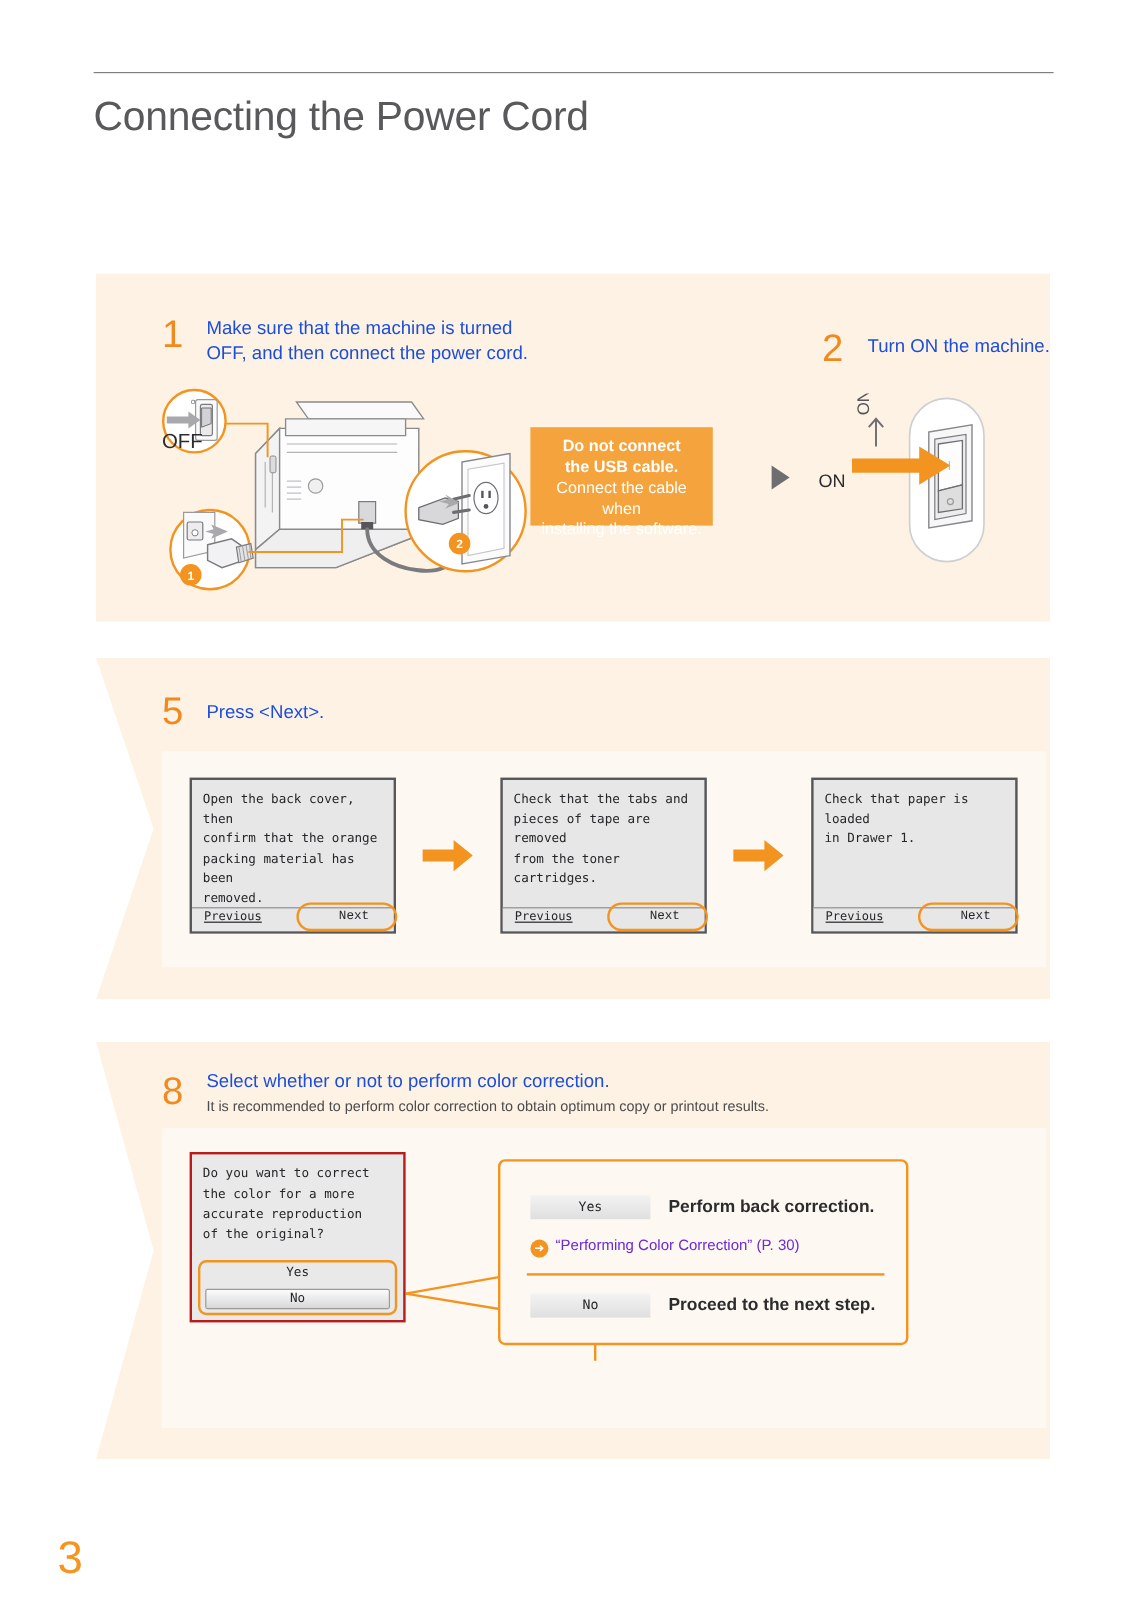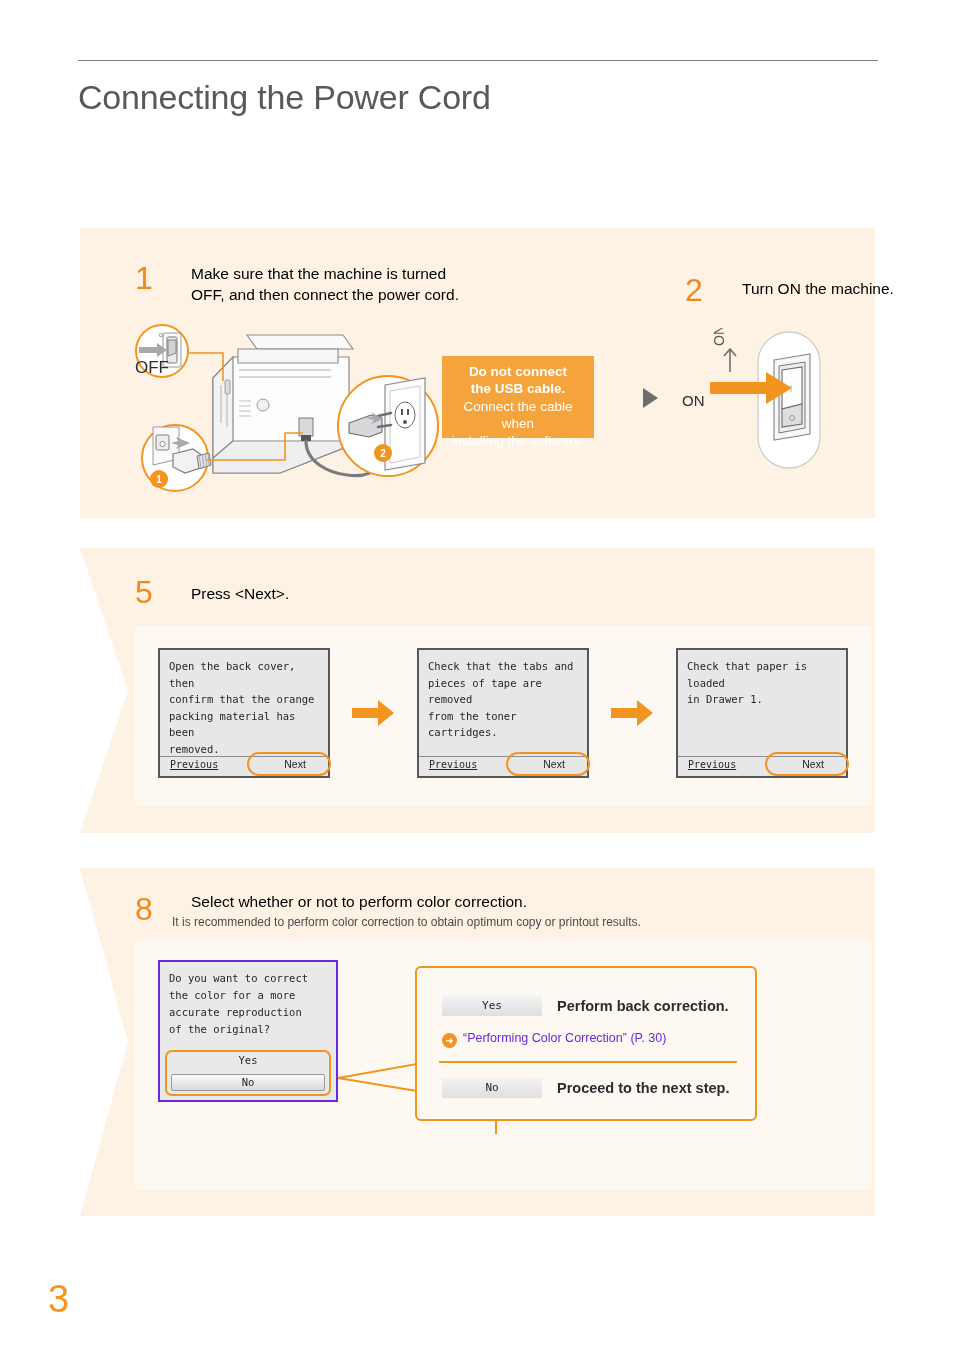--- a/index.html
+++ b/index.html
@@ -45,23 +45,22 @@
   .step-num {
     position: absolute;
     font-size: 32px;
     color: #f08a1e;
     font-weight: normal;
     line-height: 1;
   }
   .step-text {
     position: absolute;
     font-size: 15.5px;
-    color: #000000;
+    color: #1d4ed8;
     line-height: 1.35;
-    margin-left: 19px;
   }
   .step-sub {
     position: absolute;
     font-size: 12px;
     color: #4c4c4e;
     line-height: 1.3;
   }
 
   
   .warnbox {
@@ -133,35 +132,35 @@
     border-radius: 12px;
     box-sizing: border-box;
   }
   .lcd-next {
     position: absolute;
     left: 0; right: 0;
     top: 4px;
     text-align: center;
     font-size: 10.5px;
     color: #26262a;
-    font-family: Liberation Sans, sans-serif;
+    font-family: Liberation Mono, monospace;
     margin-left: 12px;
   }
 
   .arrow-right {
     position: absolute;
     width: 42px;
     height: 26px;
   }
 
   
   .lcd8 {
     position: absolute;
     background: #e9e9e9;
-    border: 2px solid #6d28d9;
+    border: 2px solid #b91c1c;
     box-sizing: border-box;
   }
   .lcd8-text {
     position: absolute;
     left: 9px; top: 8px; right: 6px;
     font-family: "DejaVu Sans Mono", monospace;
     font-size: 10.5px;
     color: #26262a;
     line-height: 1.62;
     white-space: pre-line;

